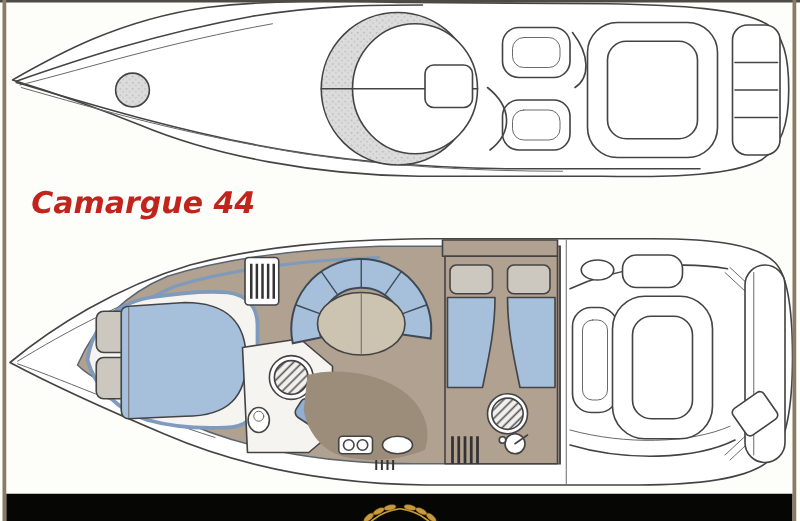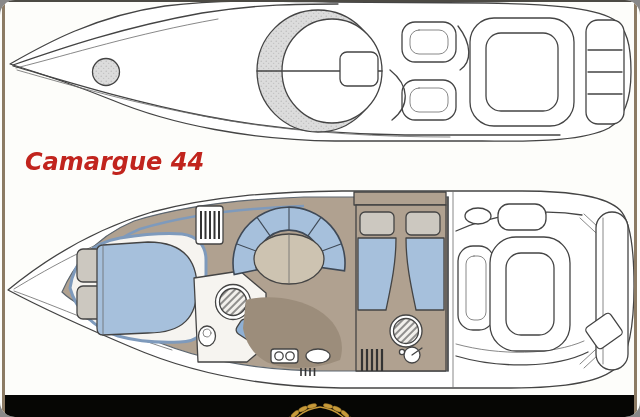--- a/index.html
+++ b/index.html
@@ -1,20 +1,19 @@
 <!DOCTYPE html>
 <html style="--line: #444444; --line_soft: #6a6a6a; --upholstery_blue: #a6c0dc; --upholstery_blue_deep: #8fb0d4; --trim_blue: #7e9abc; --floor_tan: #b0a190; --floor_tan_dark: #9c8d7b; --counter_tan: #cdc3b1; --pillow_gray: #ccc8c0; --stipple_gray: #dcdcdc; --room_white: #f6f4f0; --hull_white: #ffffff; --bg: #fdfdfa; --frame: #8c7b64; --rule: #4c4a44; --title-color: #c1241d; --bar: #060604; --gold: #c79a3a; --gold-edge: #8a6820;"><head>
 <meta charset="utf-8">
 <style>
   html,body{margin:0;padding:0;background:#888;}
   .canvas{
     position:relative;width:640px;height:417px;overflow:hidden;
     background:var(--bg,#fdfdfa);
     font-family:"DejaVu Sans", sans-serif;
-    border-radius:15px;
   }
   .border-top{position:absolute;top:0;left:0;right:0;height:2px;background:var(--rule,#4c4a44);z-index:6;}
   .border-left{position:absolute;top:0;bottom:0;left:2px;width:3px;background:var(--frame,#8c7b64);z-index:6;}
   .border-right{position:absolute;top:0;bottom:0;right:3px;width:3px;background:var(--frame,#8c7b64);z-index:6;}
   .art{position:absolute;top:0;left:0;z-index:1;}
   .title{
     position:absolute;left:25px;top:148px;z-index:3;
     font-size:24px;font-weight:bold;font-style:italic;letter-spacing:0px;
     color:var(--title-color,#c1241d);white-space:nowrap;
   }

